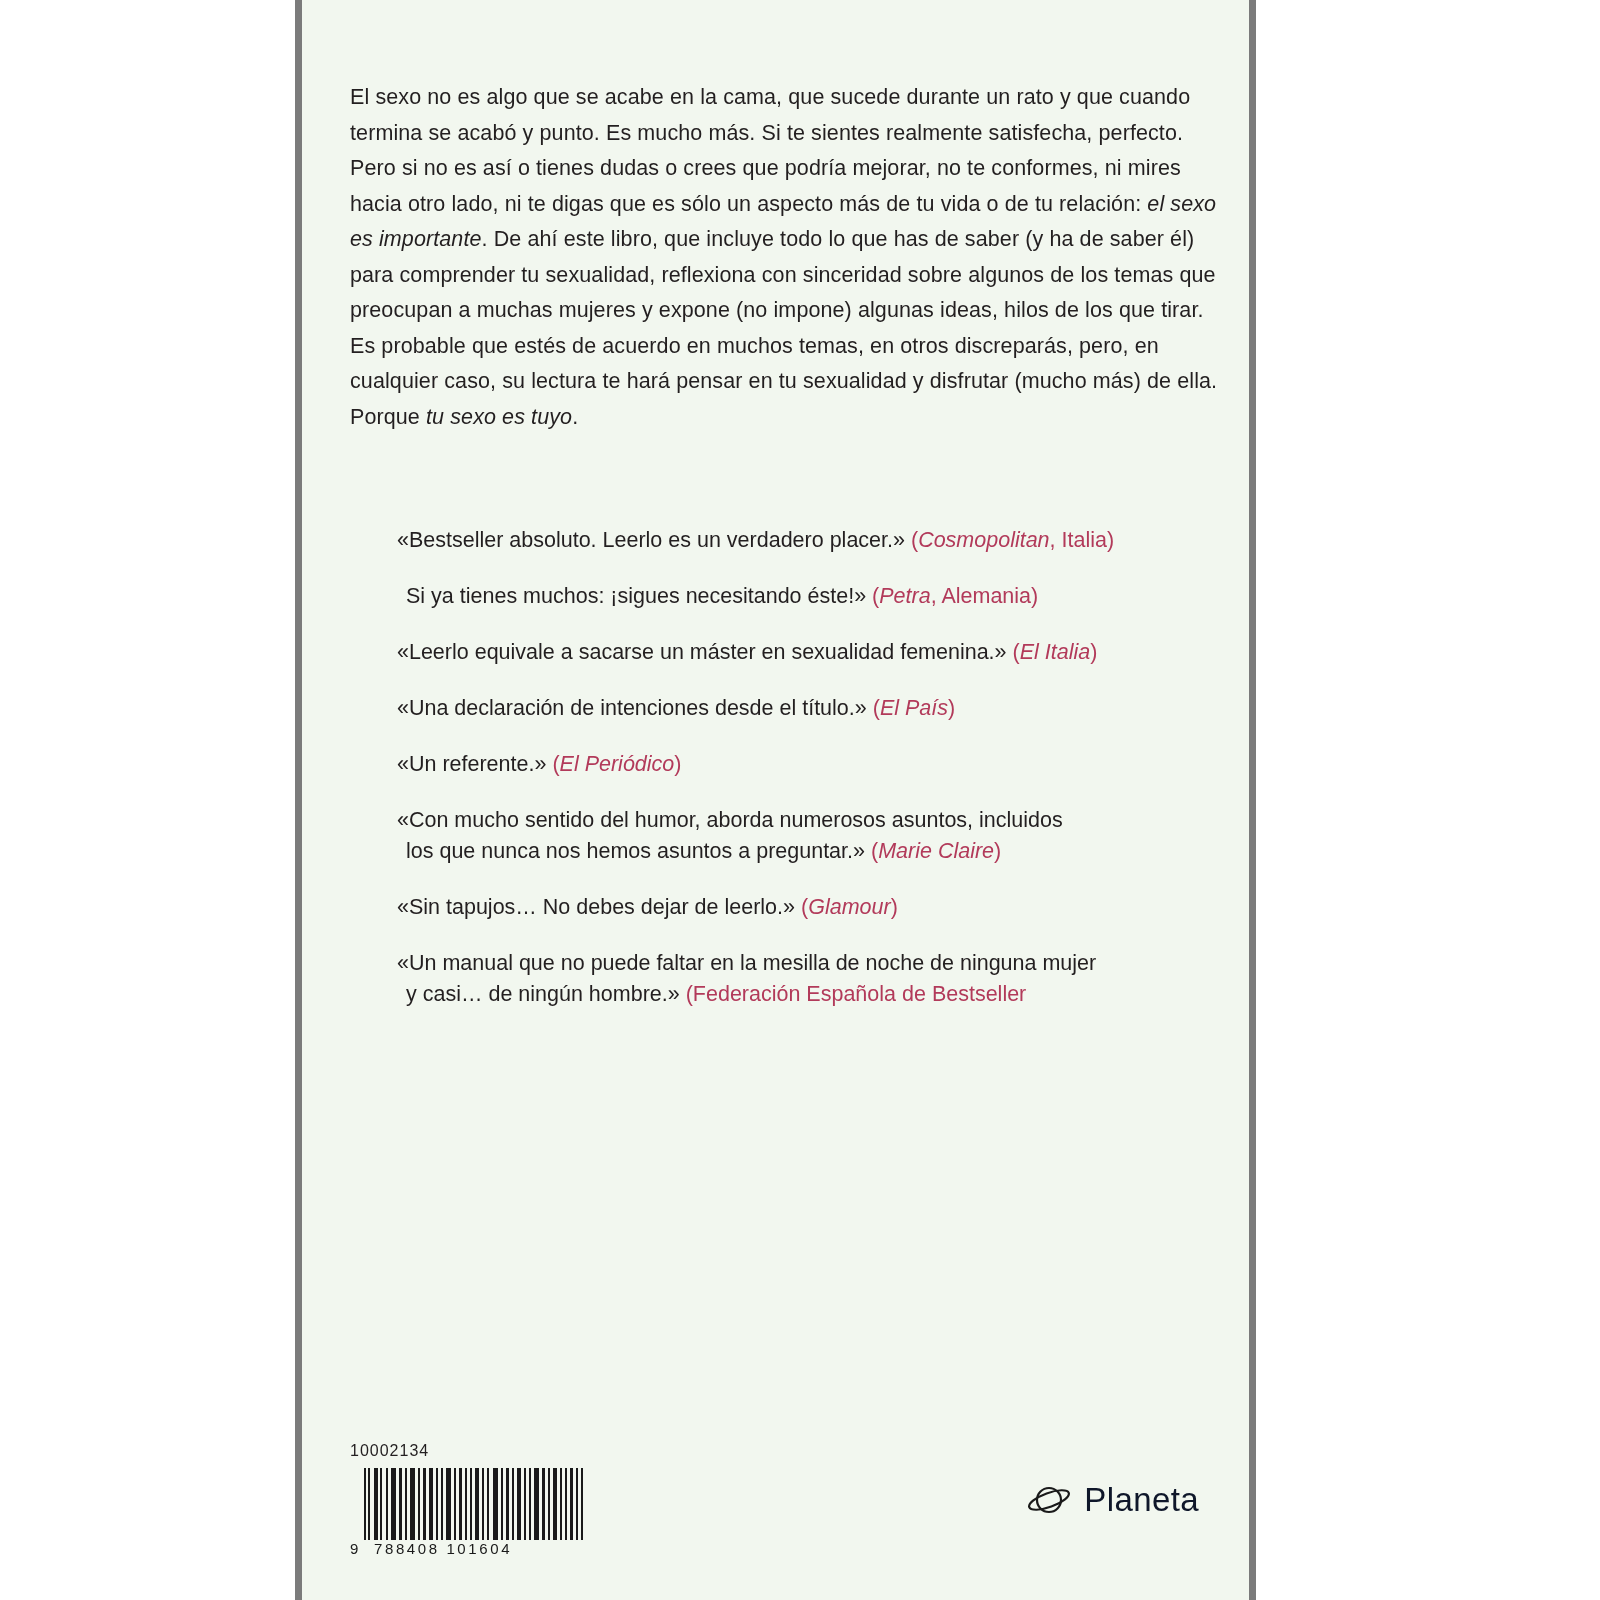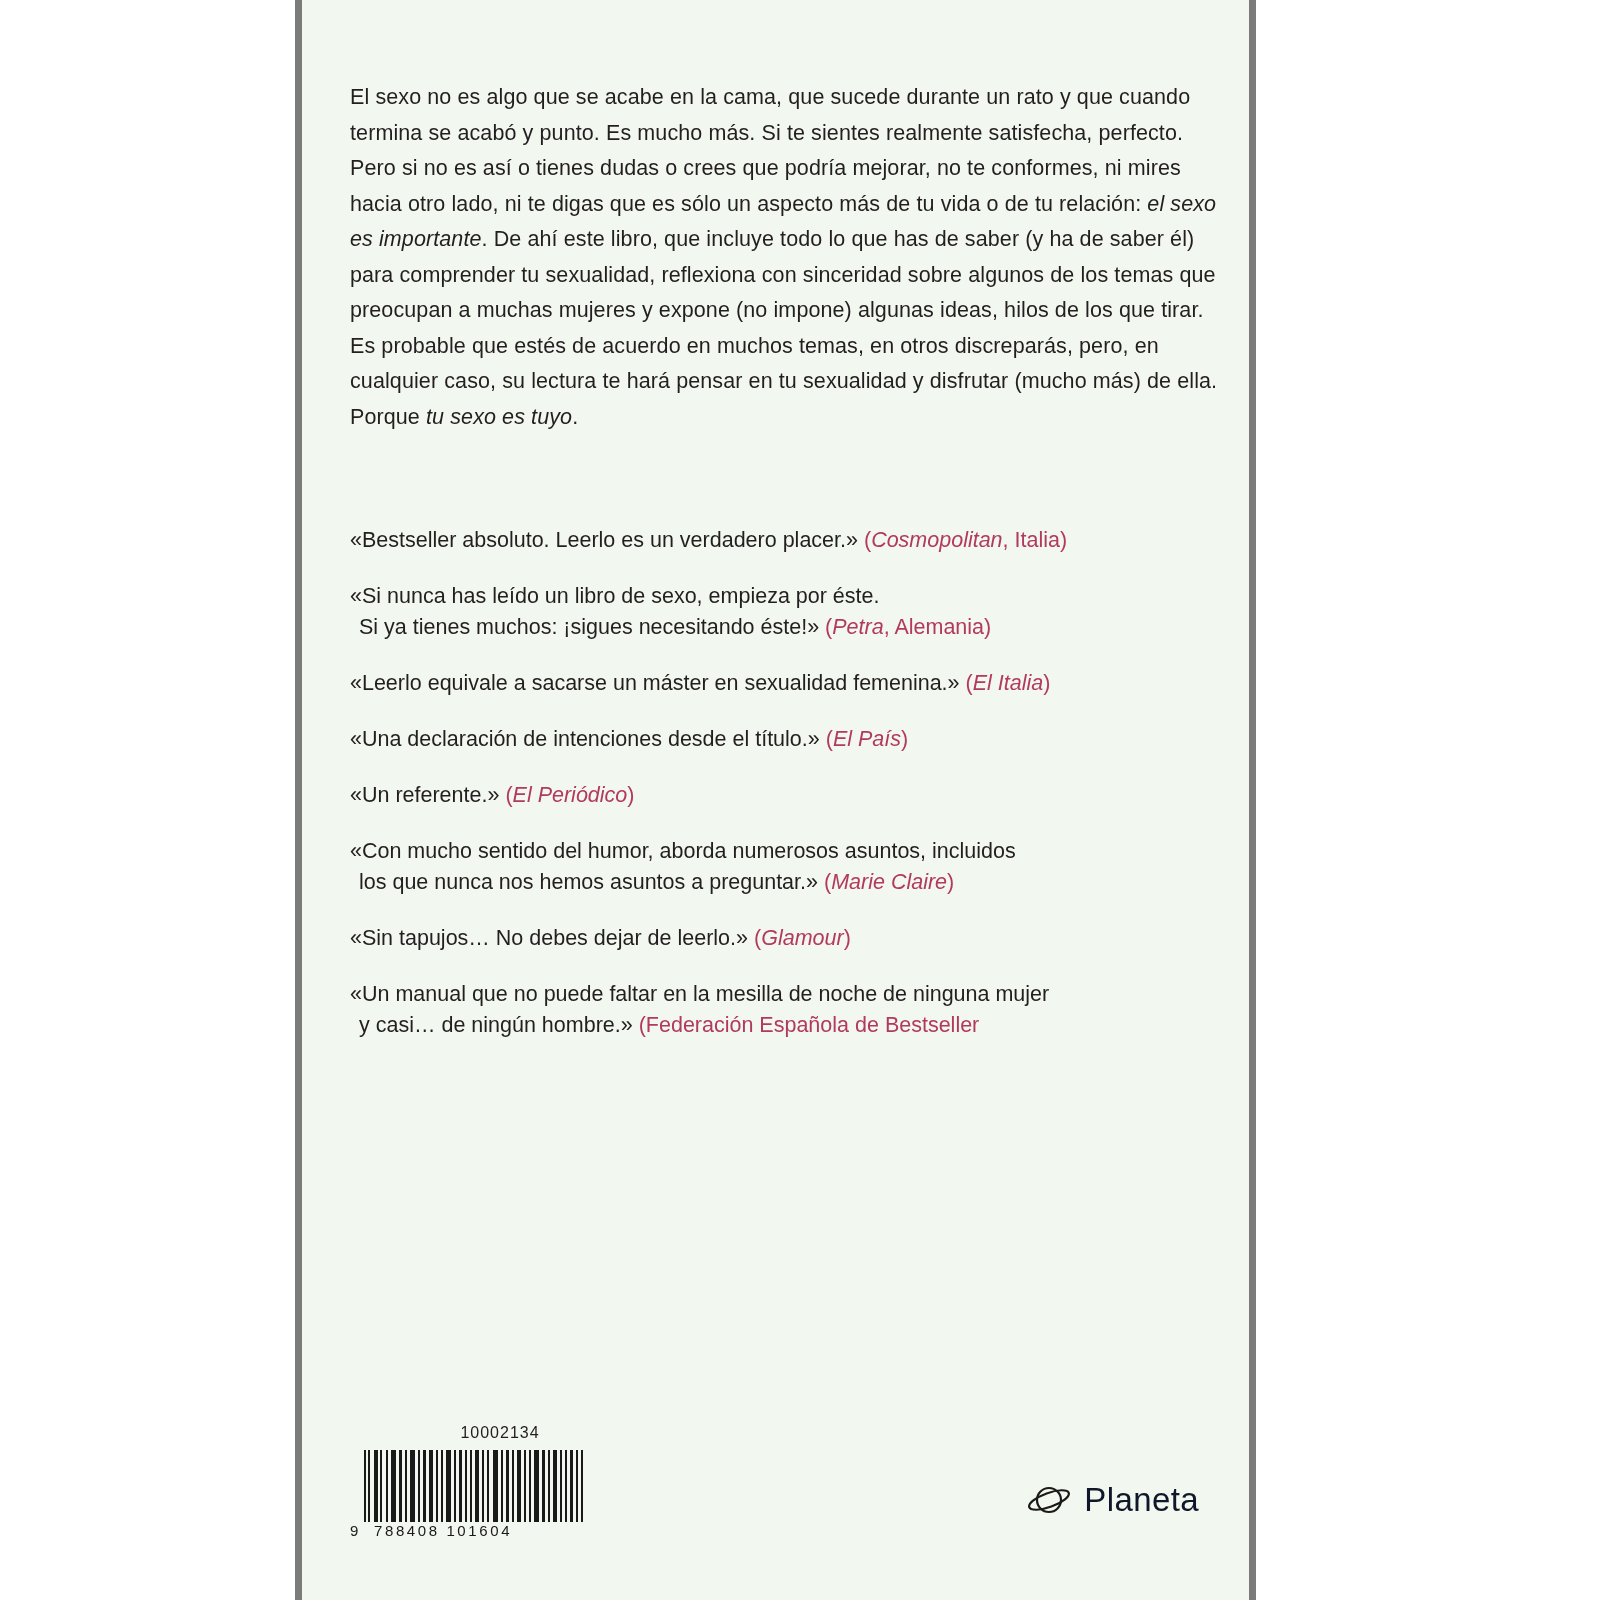--- a/index.html
+++ b/index.html
@@ -51,37 +51,37 @@
     position: absolute;
     top: 525px;
     left: 0;
     width: 900px;
     font-size: 21.5px;
     line-height: 31px;
     color: #231f20;
   }
   .quote {
     margin-bottom: 25px;
+    margin-left: 47px;
   }
   .quote .line2 {
     padding-left: 9px;
     display: block;
   }
   .src {
     color: #b23a5a;
   }
   .src em {
     font-style: italic;
   }
   .barcode-block {
     position: absolute;
     left: 0px;
-    bottom: 62px;
+    bottom: 44px;
     width: 300px;
-    text-align: center;
   }
   .isbn-num {
     font-size: 16px;
     color: #231f20;
     letter-spacing: 1px;
     margin-bottom: 8px;
     font-family: "Liberation Sans", sans-serif;
   }
   .barcode {
     width: 248px;
@@ -153,21 +153,20 @@
     </div>
 
     <div class="quotes">
 
       <div class="quote">
         <span>«Bestseller absoluto. Leerlo es un verdadero placer.»</span>
         <span class="src">(<em>Cosmopolitan</em><span>, Italia)</span></span>
       </div>
 
       <div class="quote">
-        <span>«Si nunca has leído un libro de sexo, empieza por éste.</span>
         <span class="line2"><span>Si ya tienes muchos: ¡sigues necesitando éste!»</span>
           <span class="src">(<em>Petra</em><span>, Alemania)</span></span>
         </span>
       </div>
 
       <div class="quote">
         <span>«Leerlo equivale a sacarse un máster en sexualidad femenina.»</span>
         <span class="src">(<em>El Italia</em><span>)</span></span>
       </div>
 

